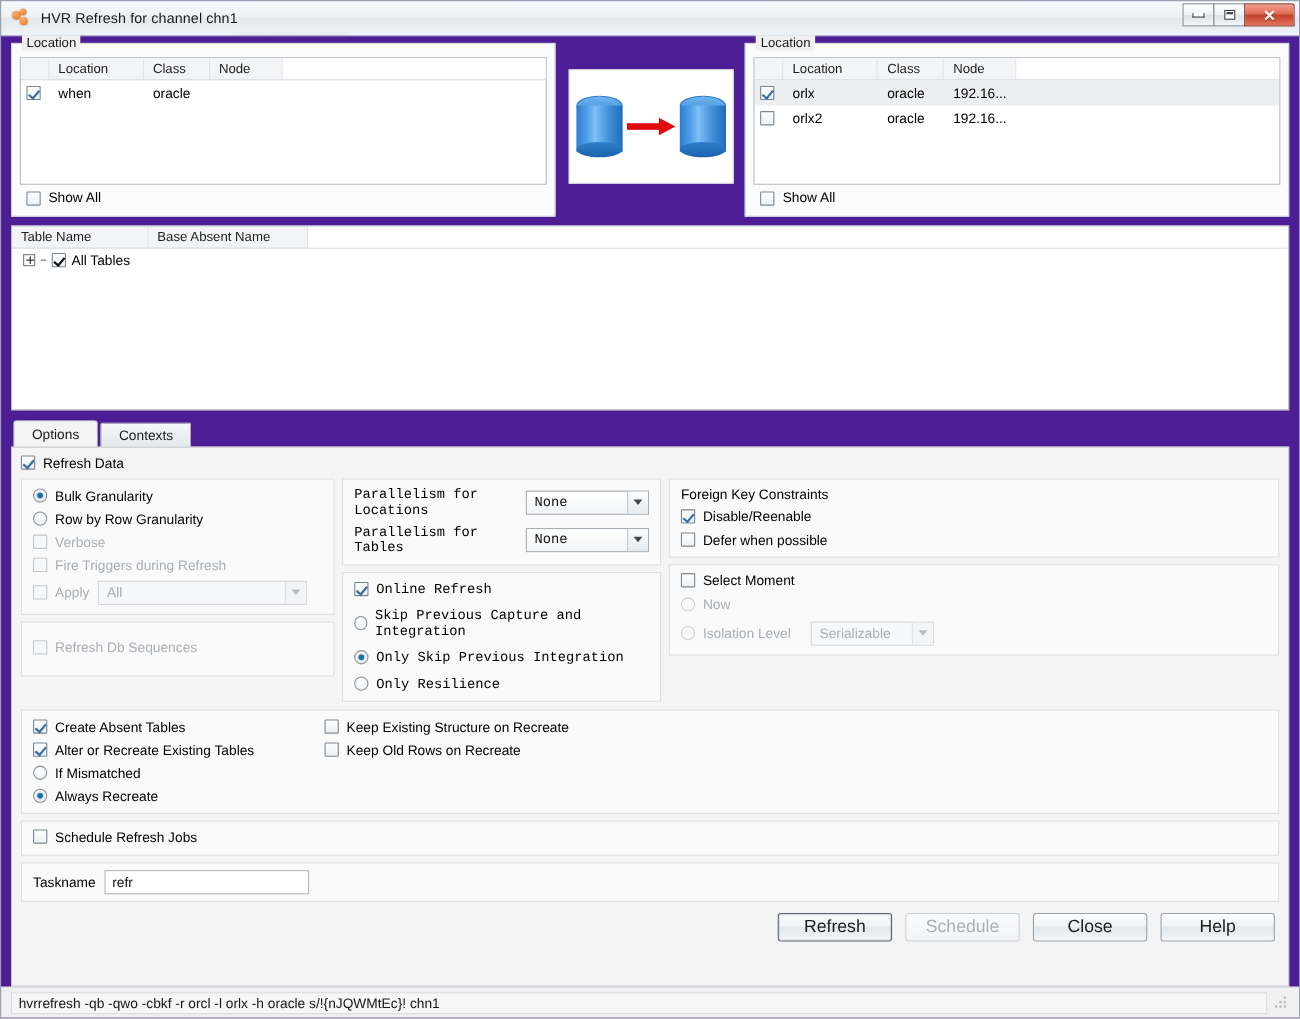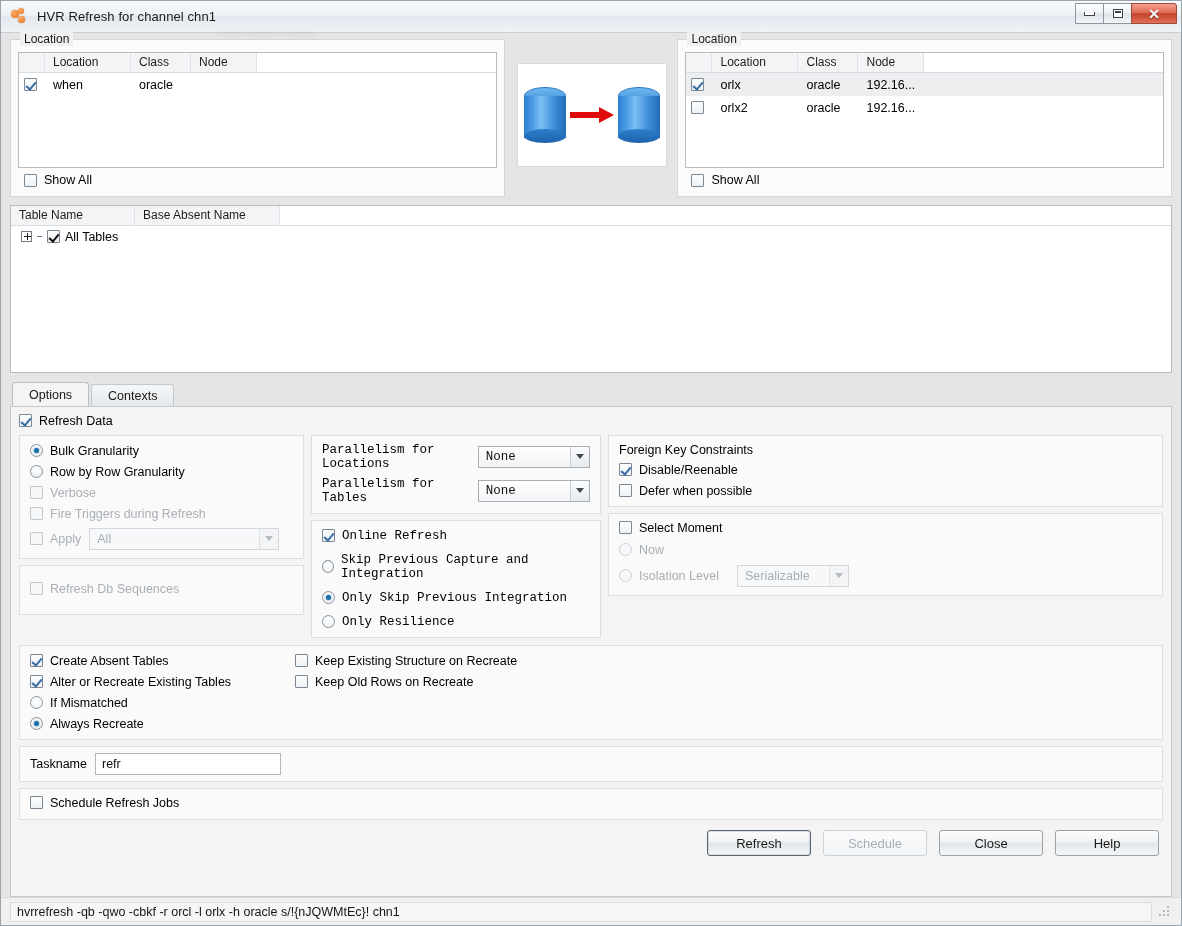--- a/index.html
+++ b/index.html
@@ -8,21 +8,21 @@
     width: 1182px; height: 926px;
     background: #ffffff;
     font-family: "Liberation Sans", sans-serif;
     font-size: 12.5px;
     color: #000000;
     overflow: hidden;
   }
   .window {
     position: relative;
     width: 1182px; height: 926px;
-    background: #e5e5e5;
+    background: #4c1d95;
     border: 1px solid #9aa4ad;
     display: flex; flex-direction: column;
   }
   
   .titlebar {
     height: 32px; flex: 0 0 32px;
     background: linear-gradient(to bottom,#f7f9fb 0%,#eef2f6 45%,#e2e8ee 50%,#eff3f7 100%);
     border-bottom: 1px solid #c8ced4;
     display: flex; align-items: center;
     padding-left: 10px;
@@ -219,21 +219,21 @@
 
   .taskrow { display:flex; align-items:center; gap:8px; }
   .textinput {
     height: 22px; border: 1px solid #b3b9bf; background:#fff; padding: 0 6px;
     font-size: 12.5px; display:flex; align-items:center; width: 186px; color:#111;
   }
 
   
   .buttonrow { display:flex; justify-content:flex-end; gap: 12px; padding: 10px 4px 8px 0; }
   .btn {
-    width: 104px; height: 26px; font-size: 13px;
+    width: 104px; height: 26px; font-size: 16px;
     border: 1px solid #9aa2aa; border-radius: 3px;
     background: linear-gradient(to bottom,#fbfcfd 0%,#f1f3f5 45%,#e3e7ea 50%,#f4f6f8 100%);
     display:flex; align-items:center; justify-content:center; color:#1a1a1a;
   }
   .btn.default { border-color:#5d6670; box-shadow: 0 0 0 1px rgba(120,135,150,.25) inset; }
   .btn.disabled { color:#a9afb5; border-color:#ccd1d6; background:linear-gradient(to bottom,#fafbfc,#f2f4f6); }
 
   
   .statusbar {
     flex: 0 0 28px; height: 28px; border-top:1px solid #d6dade;
@@ -539,32 +539,32 @@
               <span>Keep Existing Structure on Recreate</span>
             </label>
             <label class="opt">
               <span class="cb"></span>
               <span>Keep Old Rows on Recreate</span>
             </label>
           </div>
         </div>
       </div>
 
-      <div class="panel" style="margin-top:6px;padding:6px 10px">
-        <div class="taskrow">
-          <span>Taskname</span>
-          <div class="textinput" placeholder="">refr</div>
-        </div>
-      </div>
-
       <div class="panel" style="margin-top:6px;padding:7px 10px">
         <label class="opt">
           <span class="cb"></span>
           <span>Schedule Refresh Jobs</span>
         </label>
+      </div>
+
+      <div class="panel" style="margin-top:6px;padding:6px 10px">
+        <div class="taskrow">
+          <span>Taskname</span>
+          <div class="textinput" placeholder="">refr</div>
+        </div>
       </div>
 
       <div class="buttonrow">
         <div class="btn default">Refresh</div>
         <div class="btn disabled">Schedule</div>
         <div class="btn">Close</div>
         <div class="btn">Help</div>
       </div>
 
     </div>

